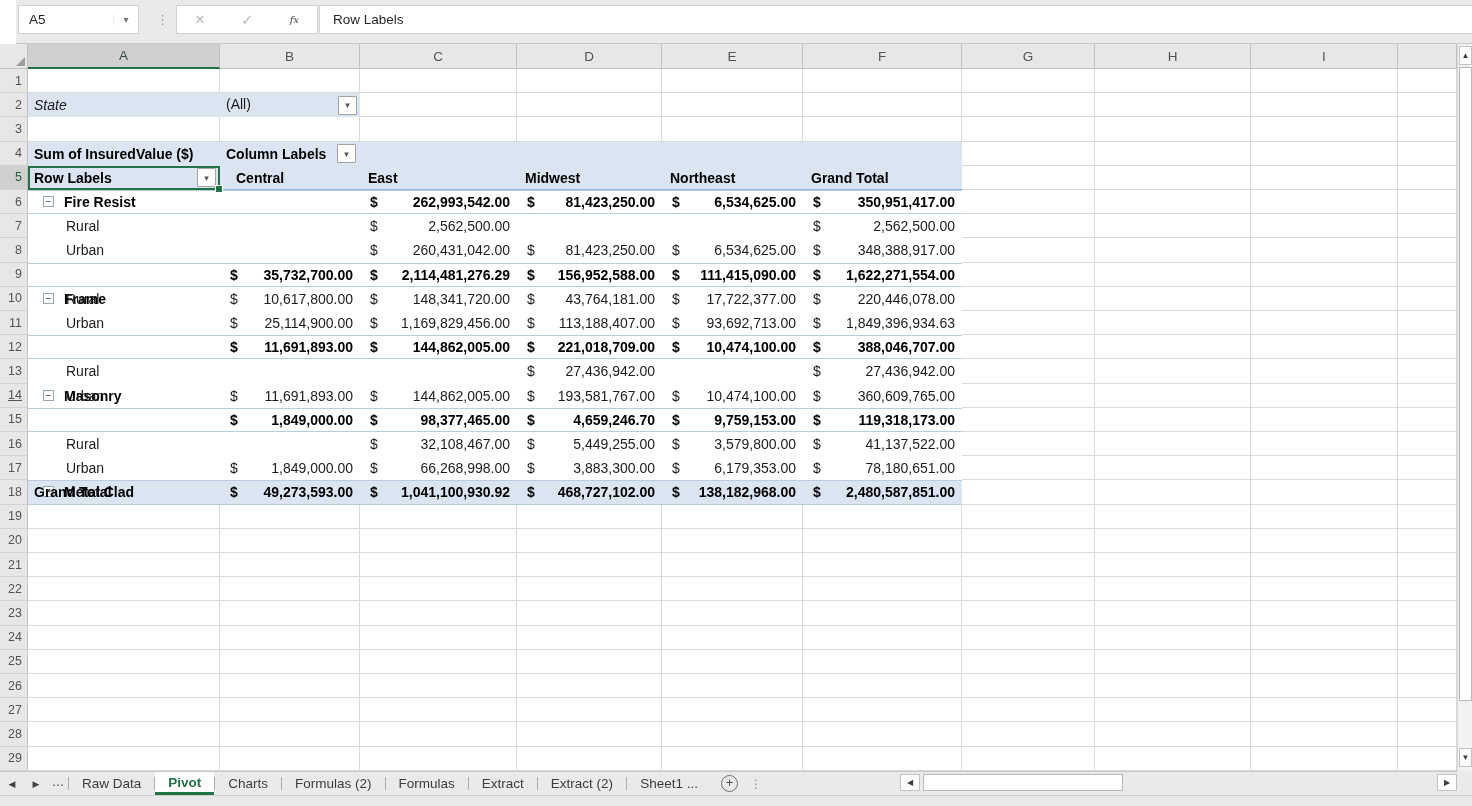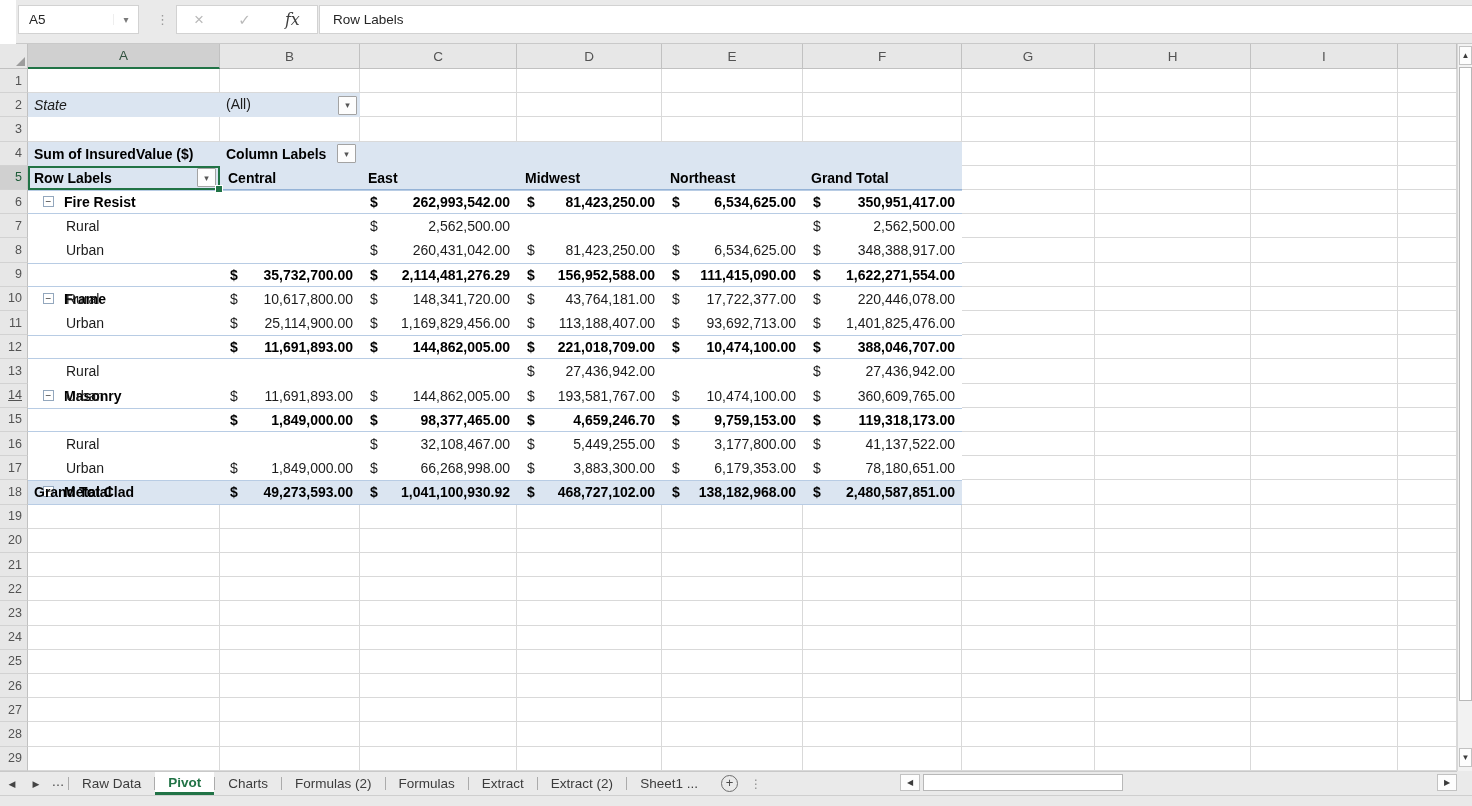--- a/index.html
+++ b/index.html
@@ -7,21 +7,21 @@
        font-family:"Liberation Sans","DejaVu Sans",sans-serif;-webkit-font-smoothing:antialiased;}
   
   #fbar{position:absolute;left:16px;top:0;width:1472px;height:44px;background:#eaeaea;border-bottom:1px solid #c9c9c9;box-sizing:border-box;}
   #namebox{position:absolute;left:2px;top:5px;width:121px;height:29px;background:#fff;border:1px solid #d2d2d2;box-sizing:border-box;display:flex;align-items:center;}
   #namebox .val{padding-left:10px;font-size:13.5px;color:#262626;flex:1;}
   #namebox .dd{width:24px;text-align:center;color:#7a7a7a;font-size:10px;border-left:1px solid #eee;}
   .fdots{position:absolute;top:12px;font-size:13px;color:#9b9b9b;letter-spacing:0;}
   #fbtns{position:absolute;left:160px;top:5px;width:142px;height:29px;background:#fff;border:1px solid #d2d2d2;box-sizing:border-box;display:flex;align-items:center;justify-content:space-around;}
   #fbtns .x{color:#b9b9b9;font-size:17px;}
   #fbtns .ck{color:#b9b9b9;font-size:15px;}
-  #fbtns .fx{color:#3d3d3d;font-size:16px;font-style:italic;font-family:"DejaVu Serif","Liberation Serif",serif;}
+  #fbtns .fx{color:#3d3d3d;font-size:10px;font-style:italic;font-family:"DejaVu Serif","Liberation Serif",serif;}
   #finput{position:absolute;left:303px;top:5px;right:0;height:29px;background:#fff;border:1px solid #d2d2d2;border-right:none;box-sizing:border-box;display:flex;align-items:center;}
   #finput .val{padding-left:13px;font-size:13.5px;color:#262626;}
   
   #sheet{position:absolute;left:0;top:44px;width:1457px;height:727px;background:#fff;overflow:hidden;}
   .colhdr,.corner{position:absolute;top:0;height:25px;background:var(--hdrbg);box-sizing:border-box;
      border-right:1px solid #c1c1c1;border-bottom:1px solid #c1c1c1;color:#535353;font-size:13.5px;
      display:flex;align-items:center;justify-content:center;}
   .colhdr.sel{background:var(--hdrsel);border-bottom:2px solid var(--accent);color:#31523f;}
   .corner::after{content:"";position:absolute;right:2px;bottom:2px;border-style:solid;border-width:0 0 9px 9px;border-color:transparent transparent #9d9d9d transparent;}
   .rowhdr{position:absolute;left:0;width:28px;background:var(--hdrbg);box-sizing:border-box;
@@ -177,21 +177,21 @@
       <div class="pborder" style="left: 28px; top: 459.6px; width: 934px; background: rgb(184, 204, 228);"></div>
       <div class="pborder" style="left: 28px; top: 145px; width: 934px; background: rgb(149, 179, 215);"></div>
       <div class="cell lab" style="left: 28px; top: 49.2px; width: 192px; height: 24.2px; font-style: italic;">State</div>
       <div class="cell lab" style="left: 220px; top: 49.2px; width: 140px; height: 21px;">(All)</div>
       <div class="ddbtn" style="left: 338px; top: 51.7px;">▾</div>
       <div class="cell lab b" style="left: 28px; top: 97.6px; width: 192px; height: 24.2px;">Sum of InsuredValue ($)</div>
       <div class="cell lab b" style="left: 220px; top: 97.6px; width: 140px; height: 24.2px;">Column Labels</div>
       <div class="ddbtn" style="left: 337px; top: 100.1px;">▾</div>
       <div class="cell lab b" style="left: 28px; top: 121.8px; width: 192px; height: 24.2px;">Row Labels</div>
       <div class="ddbtn" style="left: 197px; top: 124.3px;">▾</div>
-      <div class="cell b" style="left: 220px; top: 121.8px; width: 140px; height: 24.2px; padding-left: 8px;">Central</div>
+      <div class="cell b" style="left: 220px; top: 121.8px; width: 140px; height: 24.2px; padding-left: 16px;">Central</div>
       <div class="cell b" style="left: 360px; top: 121.8px; width: 157px; height: 24.2px; padding-left: 8px;">East</div>
       <div class="cell b" style="left: 517px; top: 121.8px; width: 145px; height: 24.2px; padding-left: 8px;">Midwest</div>
       <div class="cell b" style="left: 662px; top: 121.8px; width: 141px; height: 24.2px; padding-left: 8px;">Northeast</div>
       <div class="cell b" style="left: 803px; top: 121.8px; width: 159px; height: 24.2px; padding-left: 8px;">Grand Total</div>
       <div class="cell grp b" style="left: 28px; top: 146px; width: 192px; height: 24.2px;">Fire Resist<div class="colbox">−</div></div>
       <div class="cell money b" style="left: 220px; top: 146px; width: 140px; height: 24.2px;"></div>
       <div class="cell money b" style="left: 360px; top: 146px; width: 157px; height: 24.2px;">
         <span>$</span>
         <span>262,993,542.00</span>
       </div>
@@ -291,21 +291,21 @@
       <div class="cell money" style="left: 517px; top: 267px; width: 145px; height: 24.2px;">
         <span>$</span>
         <span>113,188,407.00</span>
       </div>
       <div class="cell money" style="left: 662px; top: 267px; width: 141px; height: 24.2px;">
         <span>$</span>
         <span>93,692,713.00</span>
       </div>
       <div class="cell money" style="left: 803px; top: 267px; width: 159px; height: 24.2px;">
         <span>$</span>
-        <span>1,401,825,476.00</span>
+        <span>1,849,396,934.63</span>
       </div>
       <div class="cell grp b" style="left: 28px; top: 291.2px; width: 192px; height: 24.2px;">Masonry<div class="colbox">−</div></div>
       <div class="cell money b" style="left: 220px; top: 291.2px; width: 140px; height: 24.2px;">
         <span>$</span>
         <span>11,691,893.00</span>
       </div>
       <div class="cell money b" style="left: 360px; top: 291.2px; width: 157px; height: 24.2px;">
         <span>$</span>
         <span>144,862,005.00</span>
       </div>
@@ -380,21 +380,21 @@
       <div class="cell money" style="left: 360px; top: 388px; width: 157px; height: 24.2px;">
         <span>$</span>
         <span>32,108,467.00</span>
       </div>
       <div class="cell money" style="left: 517px; top: 388px; width: 145px; height: 24.2px;">
         <span>$</span>
         <span>5,449,255.00</span>
       </div>
       <div class="cell money" style="left: 662px; top: 388px; width: 141px; height: 24.2px;">
         <span>$</span>
-        <span>3,177,800.00</span>
+        <span>3,579,800.00</span>
       </div>
       <div class="cell money" style="left: 803px; top: 388px; width: 159px; height: 24.2px;">
         <span>$</span>
         <span>41,137,522.00</span>
       </div>
       <div class="cell det" style="left: 28px; top: 412.2px; width: 192px; height: 24.2px;">Urban</div>
       <div class="cell money" style="left: 220px; top: 412.2px; width: 140px; height: 24.2px;">
         <span>$</span>
         <span>1,849,000.00</span>
       </div>

